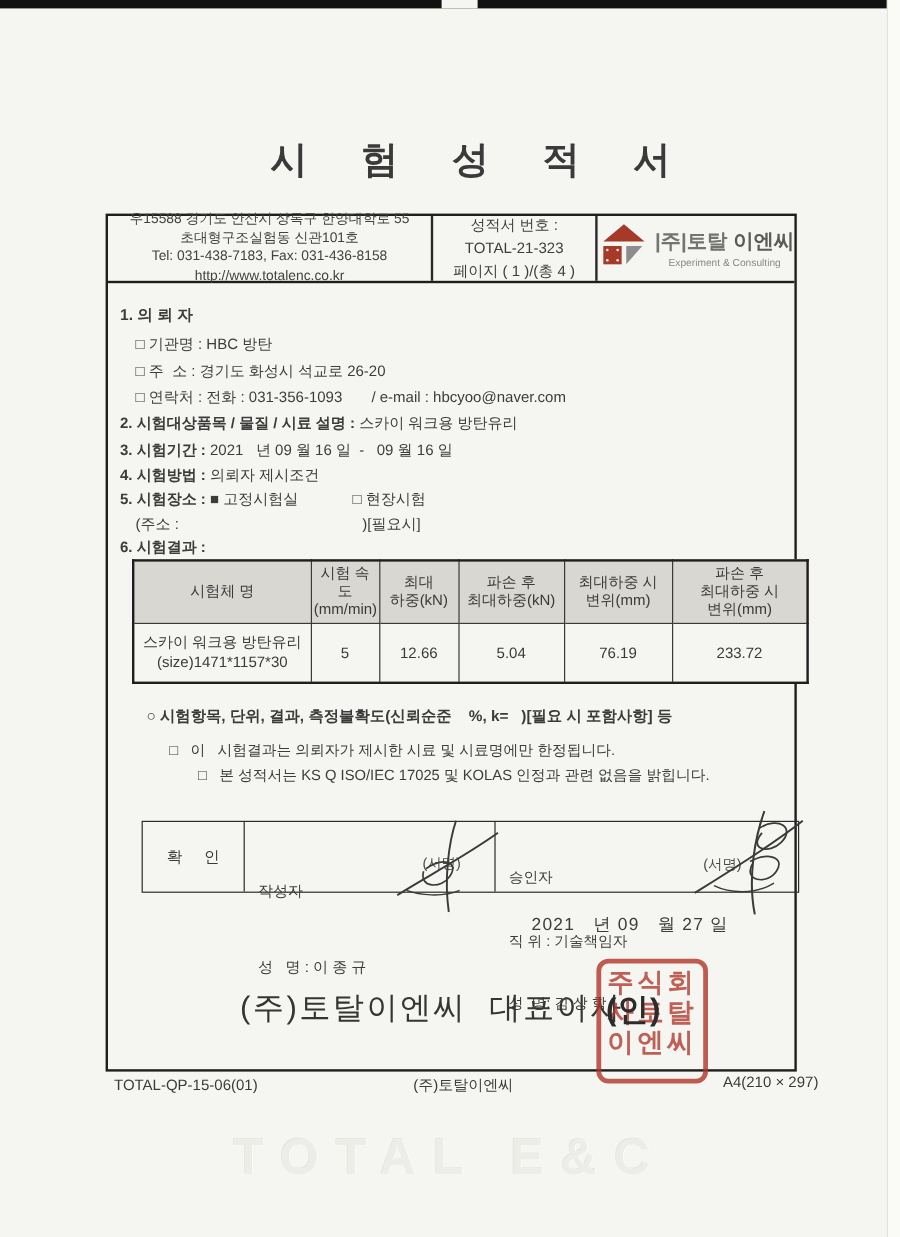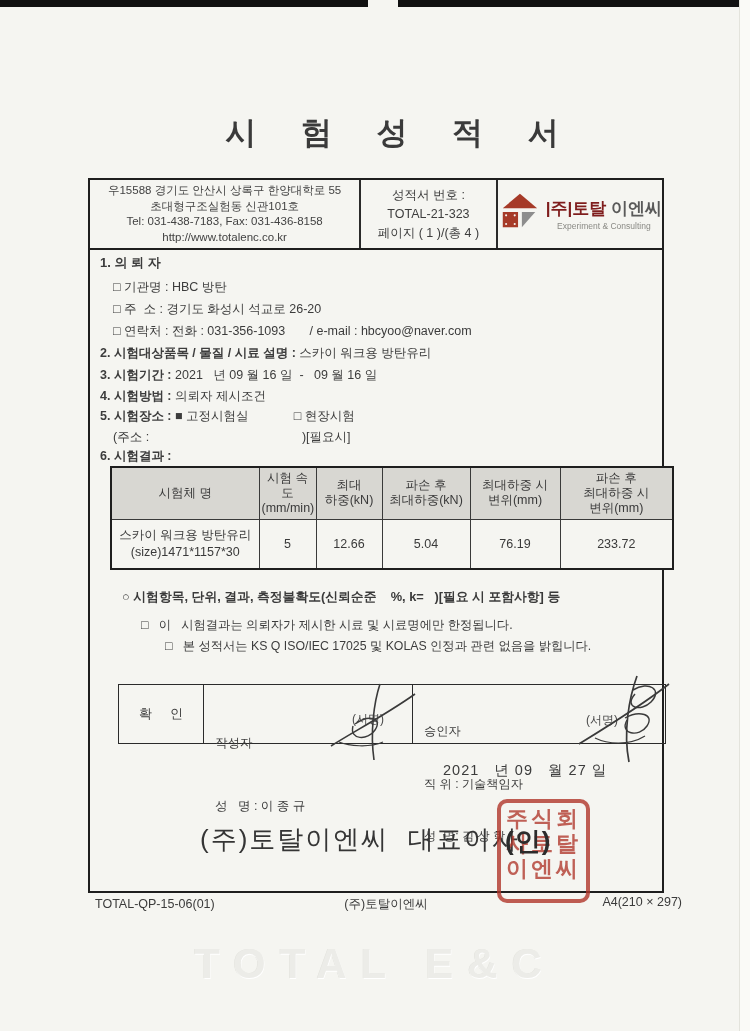--- a/index.html
+++ b/index.html
@@ -17,28 +17,28 @@
     position:absolute; left:17px; top:112px; width:100%;
     text-align:center; font-size:31px; font-weight:700; color:#3a3a3a;
     letter-spacing:18px; text-indent:18px;
   }
 
   
   .outer-box {
     position:absolute; left:88px; top:178px; width:576px; height:715px;
     border:2px solid #1e1e1e;
   }
-  .head-row { position:absolute; left:0; top:0; width:100%; height:70px; border-bottom:2px solid #1e1e1e; display:flex;justify-content:flex-end; }
+  .head-row { position:absolute; left:0; top:0; width:100%; height:56px; border-bottom:2px solid #1e1e1e; display:flex;justify-content:flex-end; }
   .head-col { height:100%; }
   .col-addr { width:282px; border-right:2px solid #2a2a2a; display:flex; flex-direction:column; justify-content:center; align-items:center; font-size:11.5px; line-height:15.5px; color:#424242; }
   .col-repno { width:142px; border-right:2px solid #2a2a2a; display:flex; flex-direction:column; justify-content:center; align-items:center; font-size:12.5px; line-height:19px; color:#3d3d3d; }
   .col-logo { flex:1; display:flex; align-items:center; justify-content:center; gap:6px; }
   .logo-text-wrap { text-align:center; }
   .logo-name { font-size:17px; font-weight:700; letter-spacing:0px; white-space:nowrap; }
-  .logo-name .red { color:#7f1d1d; }
+  .logo-name .red { color:#737373; }
   .logo-name .dark { color:#5a5a5a; }
   .logo-tag { font-size:8.5px; color:#8a8a85; margin-top:1px; }
 
   .ln { position:absolute; white-space:pre-wrap; font-size:12.5px; color:#3c3c3c; }
   .bold { font-weight:700; }
   .semibold { font-weight:600; }
 
   .l-s1   { left:100px; top:254px; font-size:13px; }
   .l-c0   { left:113px; top:279px; }
   .l-c1   { left:113px; top:301px; }

